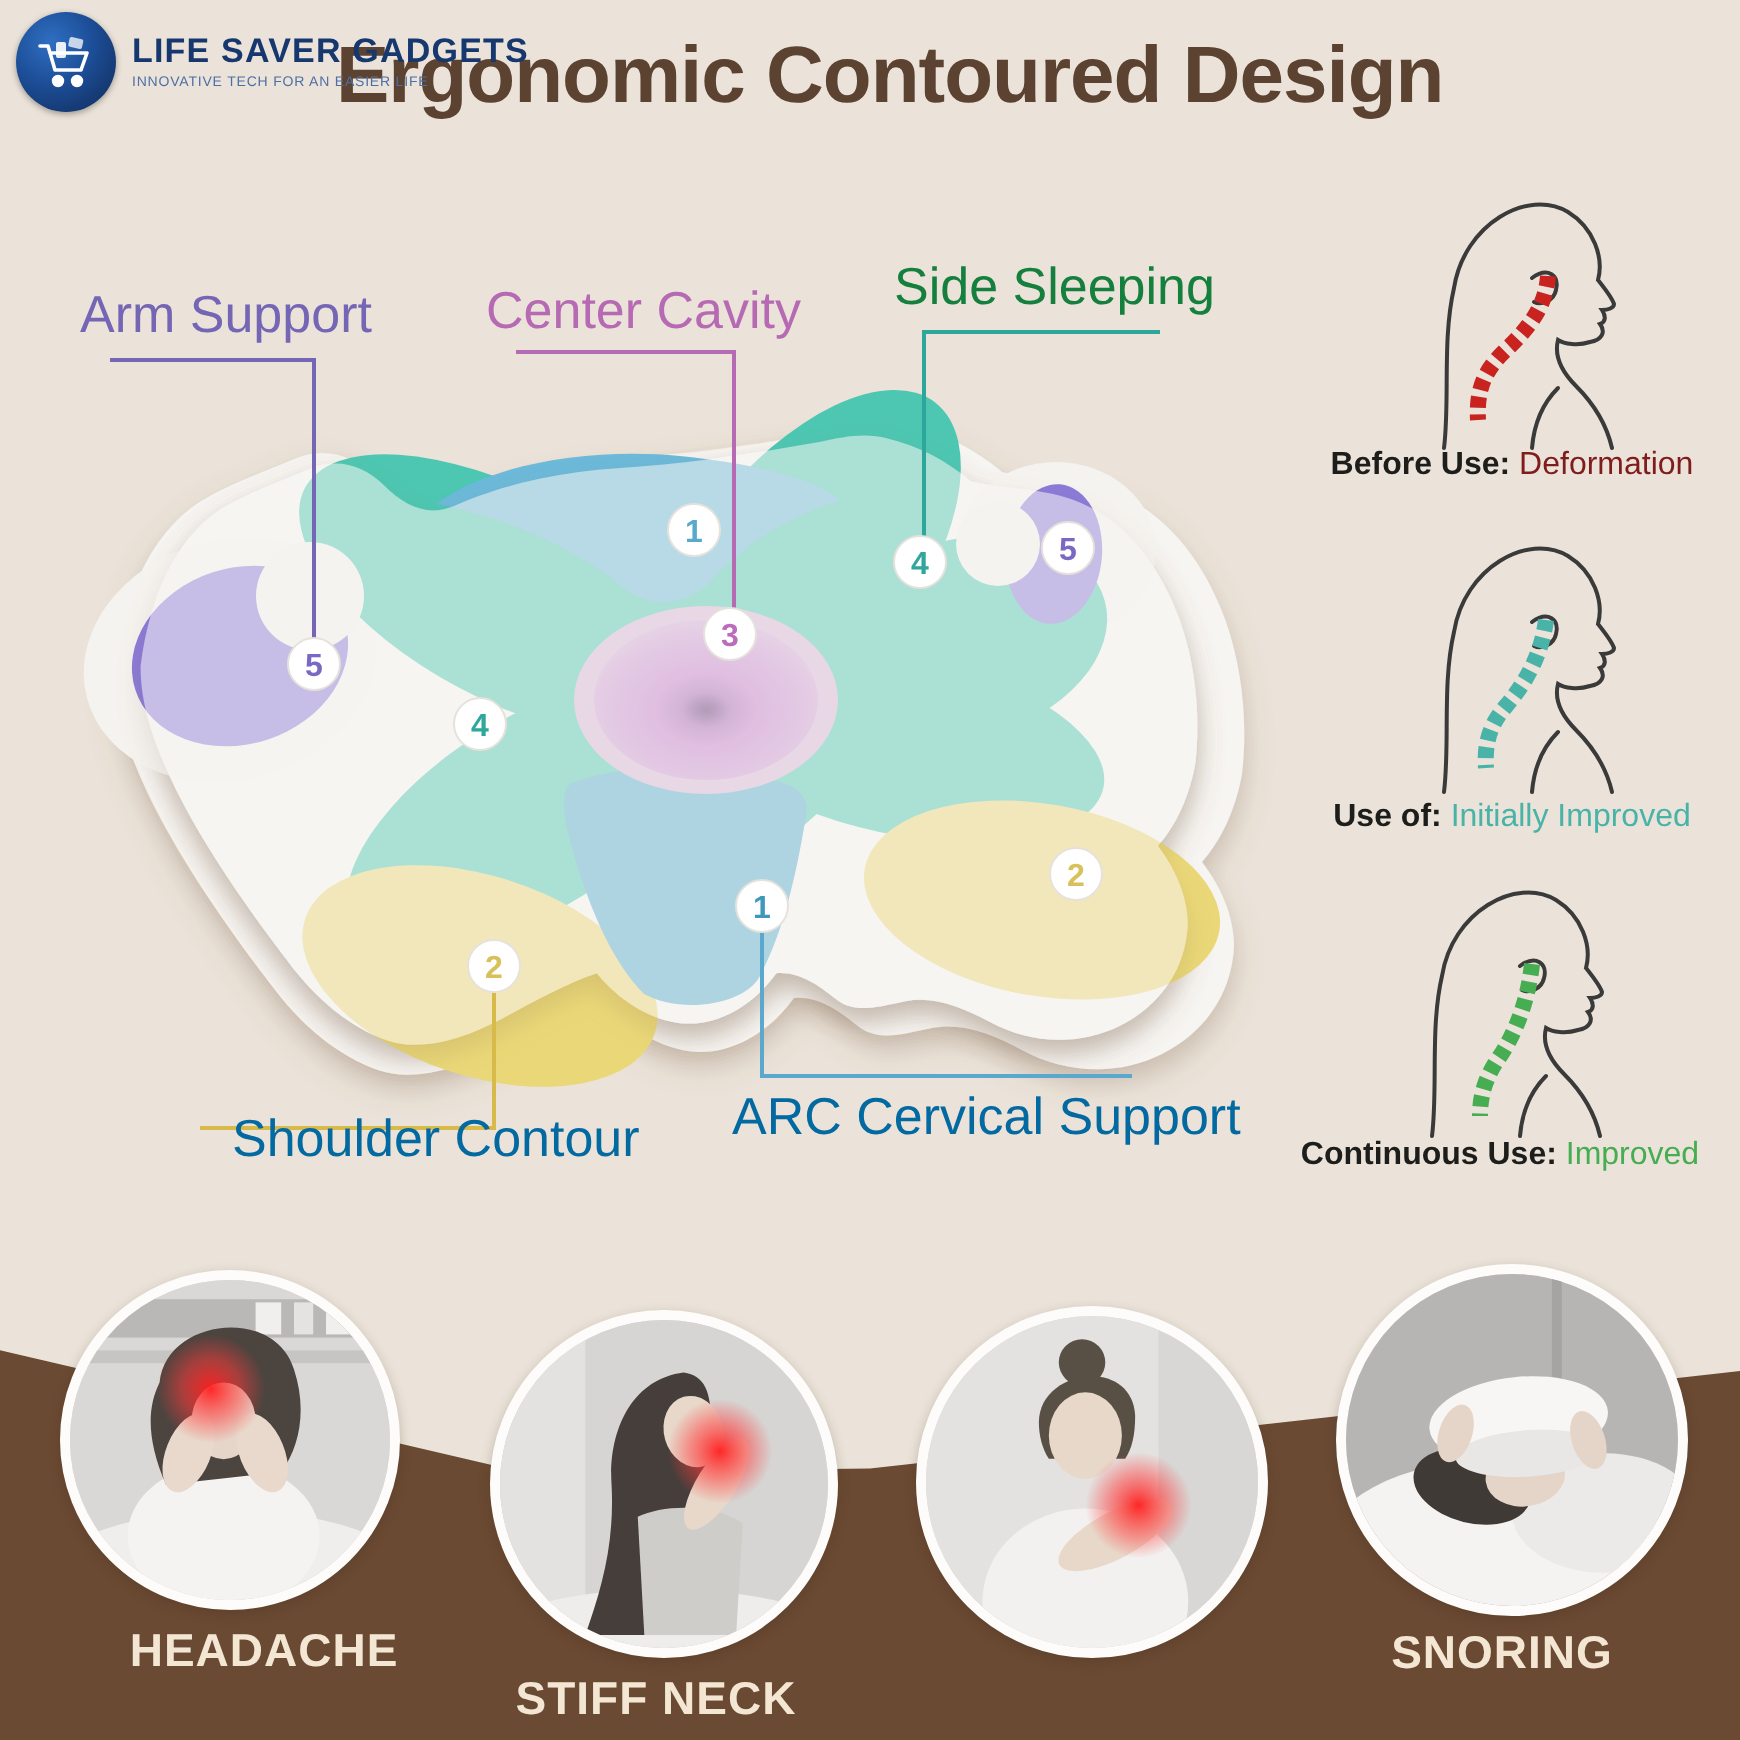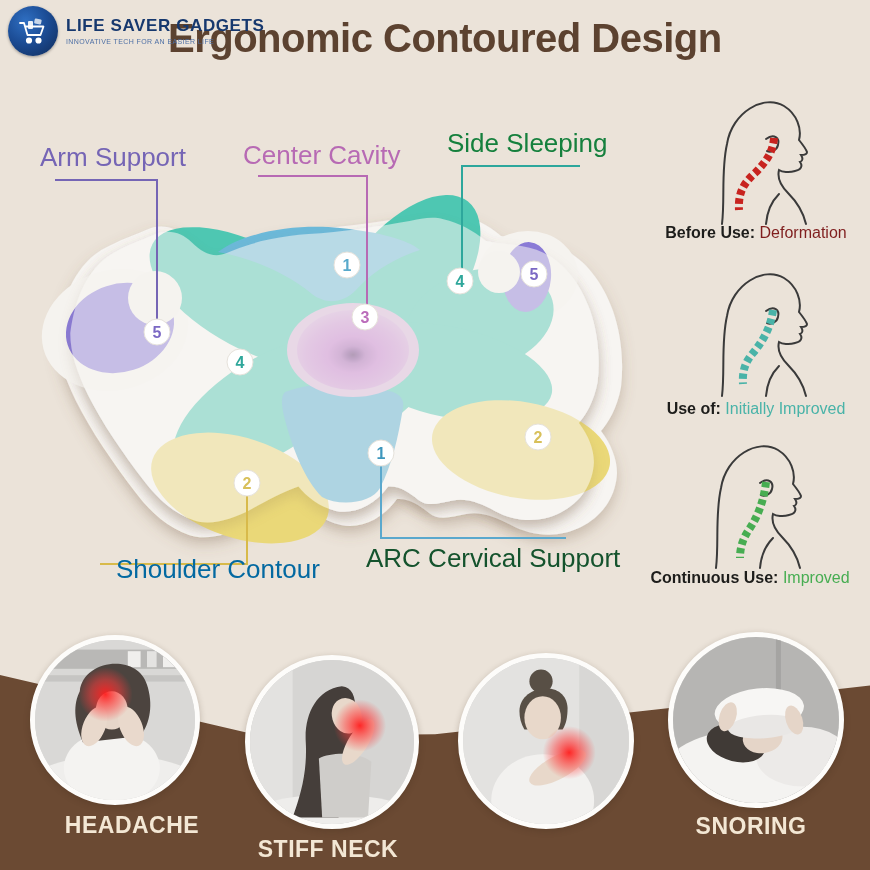--- a/index.html
+++ b/index.html
@@ -16,21 +16,21 @@
   .logo-name{font-size:17px;font-weight:bold;letter-spacing:.6px;color:#16386e;line-height:1.1;}
   .logo-tag{font-size:7px;letter-spacing:.4px;color:#4d6fa5;margin-top:2px;}
   
   .title{position:absolute;left:168px;top:16px;font-size:40px;font-weight:bold;color:#5c4230;
       letter-spacing:-.5px;z-index:5;white-space:nowrap;}
   
   .plabel{position:absolute;font-size:26px;z-index:5;white-space:nowrap;}
   .lbl-arm{left:40px;top:142px;color:#7565b5;}
   .lbl-cavity{left:243px;top:140px;color:#b76ab4;}
   .lbl-side{left:447px;top:128px;color:#15803d;}
-  .lbl-arc{left:366px;top:543px;color:#14532d;}
+  .lbl-arc{left:366px;top:543px;color:#0369a1;}
   .lbl-shoulder{left:78px;top:554px;color:#0369a1;margin-left:38px;}
   
   .pillow-svg{position:absolute;left:0;top:0;z-index:2;}
   
   .stage{position:absolute;z-index:3;}
   .stage svg{display:block;}
   .stage-caption{position:absolute;z-index:4;width:240px;text-align:center;font-size:16px;
       color:#1d1d1b;white-space:nowrap;}
   .stage-caption b{font-weight:bold;}
   .st-red{color:#7f1d1d;}

